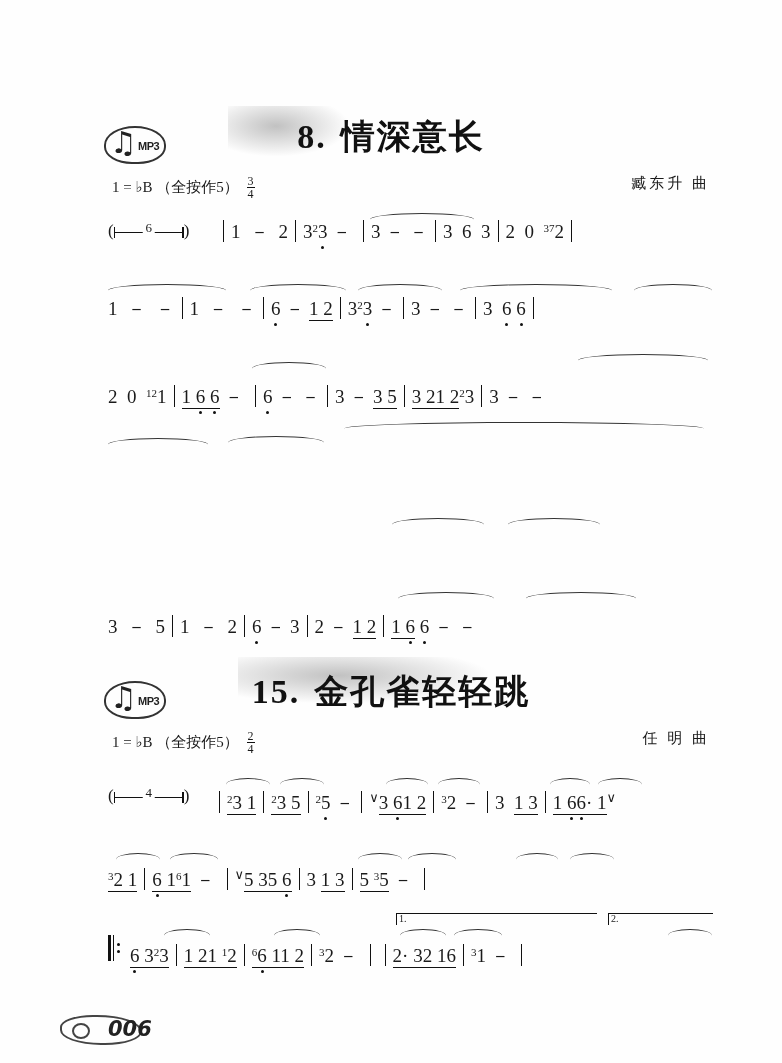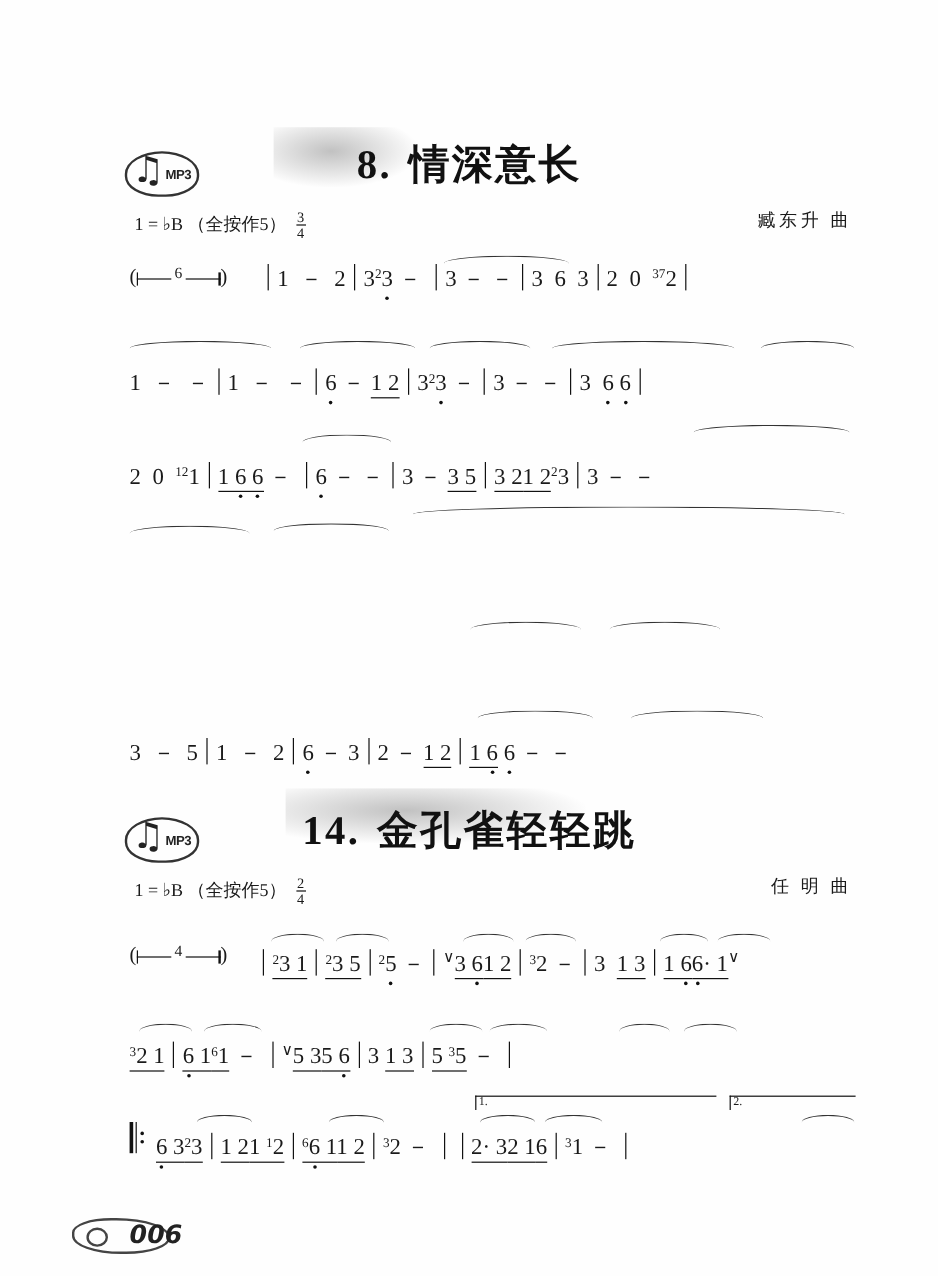--- a/index.html
+++ b/index.html
@@ -185,21 +185,21 @@
       </div>
       <div class="slur" style="left:262px;top:-2px;width:104px;"></div>
     </div>
 
     <div class="row" style="top:180px">
       <div class="slur" style="left:0px;top:-6px;width:118px;"></div>
       <div class="slur" style="left:142px;top:-6px;width:96px;"></div>
       <div class="slur" style="left:250px;top:-6px;width:84px;"></div>
       <div class="slur" style="left:352px;top:-6px;width:152px;"></div>
       <div class="slur" style="left:526px;top:-6px;width:78px;"></div>
-      <div class="cell" style="left:0;top:16px">
+      <div class="cell" style="left:0;top:6px">
         1 &nbsp;－ &nbsp;－<span class="bar"></span>1 &nbsp;－ &nbsp;－<span class="bar"></span><span class="n dotD">6</span> － <span class="ul1">1&nbsp;2</span><span class="bar"></span>3<span class="grace">2</span><span class="n dotD">3</span> －<span class="bar"></span>3 － －<span class="bar"></span>3 &nbsp;<span class="n dotD">6</span>&nbsp;<span class="n dotD">6</span><span class="bar"></span>
       </div>
     </div>
 
     <div class="row" style="top:258px">
       <div class="slur" style="left:144px;top:-6px;width:74px;"></div>
       <div class="slur" style="left:470px;top:-14px;width:130px;"></div>
       <div class="cell" style="left:0;top:16px">
         2 &nbsp;0 &nbsp;<span class="grace">12</span>1<span class="bar"></span><span class="ul1">1&nbsp;<span class="n dotD">6</span>&nbsp;<span class="n dotD">6</span></span> － <span class="bar"></span><span class="n dotD">6</span> － －<span class="bar"></span>3 － <span class="ul1">3&nbsp;5</span><span class="bar"></span><span class="ul1">3&nbsp;2</span><span class="ul1">1&nbsp;2</span><span class="grace">2</span>3<span class="bar"></span>3 － －
       </div>
@@ -229,21 +229,21 @@
 
     <div class="splash" id="sp2"></div>
 
     <div class="mp3-icon">
       <div class="bubble"></div>
       <div class="note">♫</div>
       <div class="tag">MP3</div>
     </div>
 
     <div class="title">
-      <span class="num">14.</span>
+      <span class="num">15.</span>
       <span>金孔雀轻轻跳</span>
     </div>
 
     <div class="keyline">
       <span>1 = ♭B （全按作5）</span>
       <span class="meter">
         <span class="n">2</span>
         <span class="d">4</span>
       </span>
     </div>

